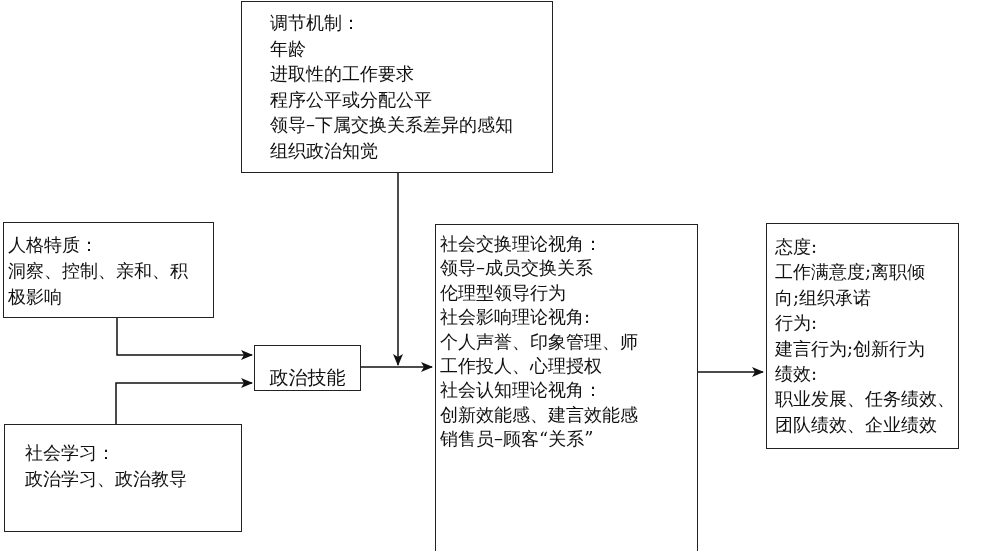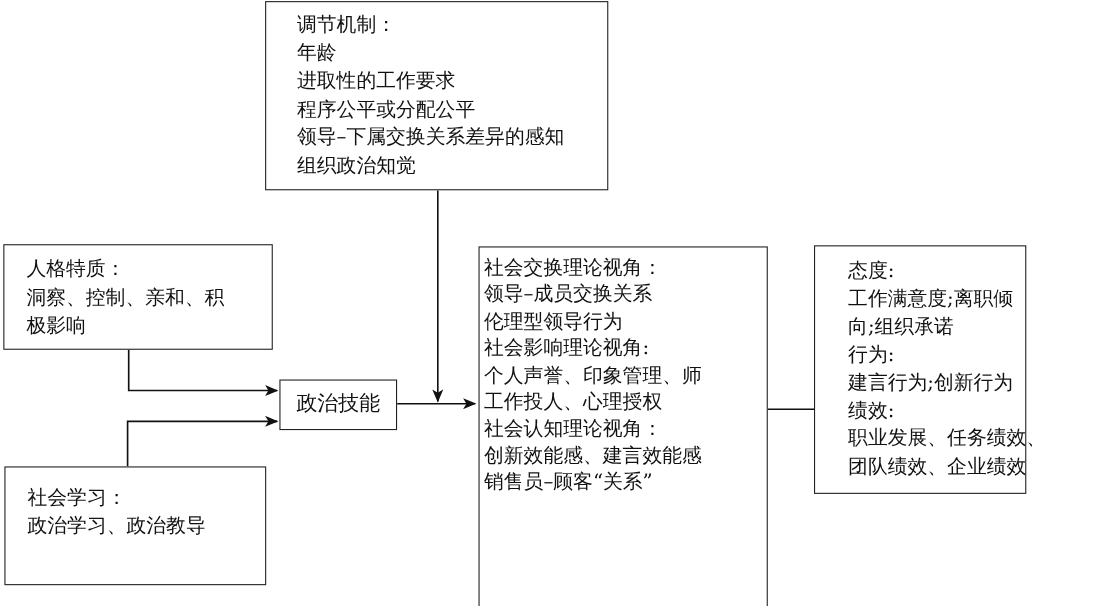--- a/index.html
+++ b/index.html
@@ -2,29 +2,29 @@
 <html><head>
   <meta charset="utf-8">
   <style>
     html, body { margin: 0; padding: 0; background: #ffffff; }
     body { width: 1000px; height: 551px; position: relative; overflow: hidden;
            font-family: "DejaVu Serif", "Liberation Serif", serif; color: #111; }
     .box { position: absolute; border: 1.6px solid #222; background: #fff; box-sizing: border-box; }
     .box .line { display: block; font-size: 18px; line-height: 25.5px; white-space: nowrap; }
     svg.conn { position: absolute; left: 0; top: 0; width: 1000px; height: 551px; pointer-events: none; }
     #box-moderators { left: 241px; top: 1px; width: 312px; height: 172px; padding: 8px 0 0 28px; }
-    #box-personality { left: 3px; top: 222px; width: 245px; height: 96px; padding: 9px 0 0 20px; }
+    #box-personality { left: 3px; top: 222px; width: 211px; height: 96px; padding: 9px 0 0 4px; }
     #box-personality .line { line-height: 26px; }
     #box-social-learning { left: 4px; top: 424px; width: 238px; height: 108px; padding: 15px 0 0 20px; }
     #box-social-learning .line { line-height: 26px; }
-    #box-political-skill { left: 254px; top: 345px; width: 107px; height: 46px; padding: 0; display:flex; align-items:center; justify-content:center; }
+    #box-political-skill { left: 254px; top: 345px; width: 107px; height: 46px; padding: 0; display:flex; align-items:flex-end; justify-content:center; }
     #box-political-skill .line { font-size: 19px; }
     #box-perspectives { left: 435px; top: 224px; width: 263px; height: 418px; padding: 7px 0 0 4px; }
     #box-perspectives .line { line-height: 24.4px; }
-    #box-outcomes { left: 740px; top: 223px; width: 193px; height: 226px; padding: 10px 0 0 30px; }
+    #box-outcomes { left: 766px; top: 223px; width: 193px; height: 226px; padding: 10px 0 0 8px; }
     #box-outcomes .line { line-height: 25.4px; }
   </style>
 </head>
 <body>
 
 <svg class="conn" viewBox="0 0 1000 551">
   <defs>
     <marker id="arrow" markerWidth="12" markerHeight="10" refX="11" refY="5" orient="auto" markerUnits="userSpaceOnUse">
       <path d="M0,0 L12,5 L0,10 L3,5 Z" fill="#111"></path>
     </marker>

